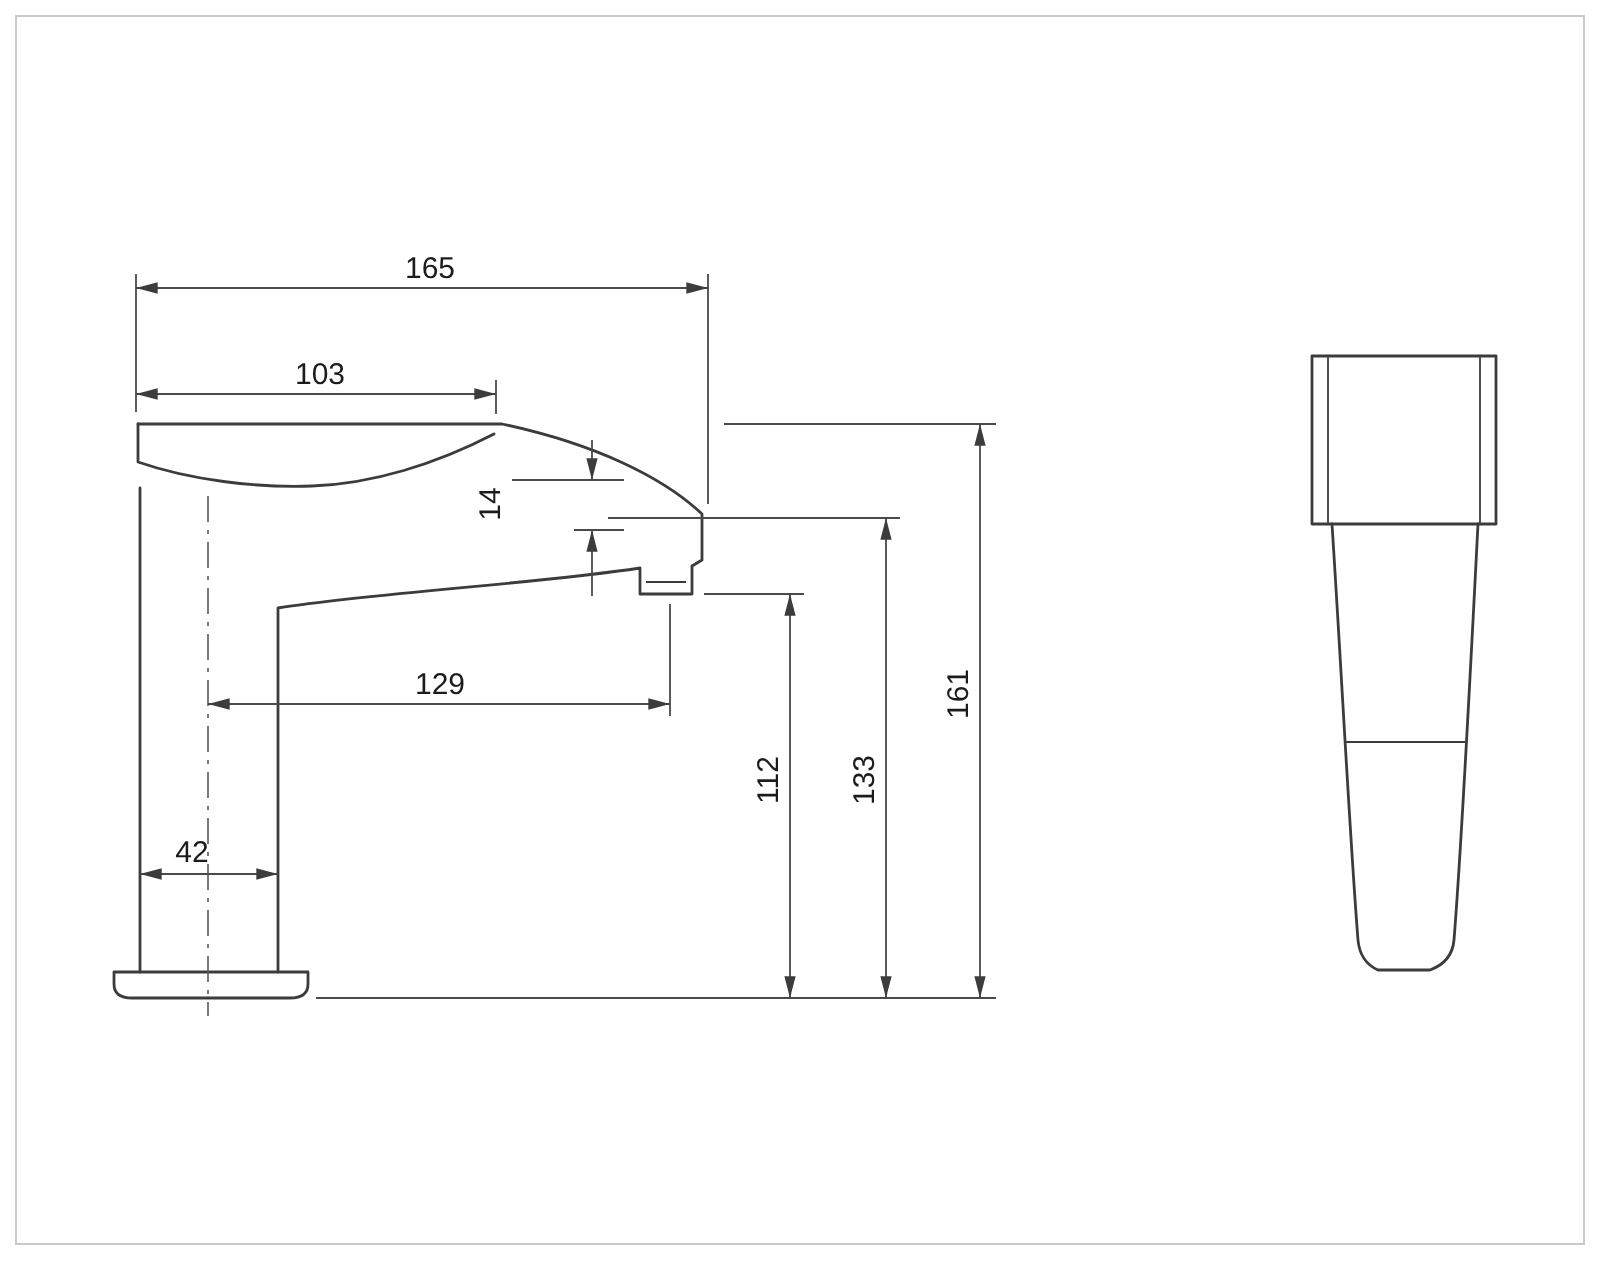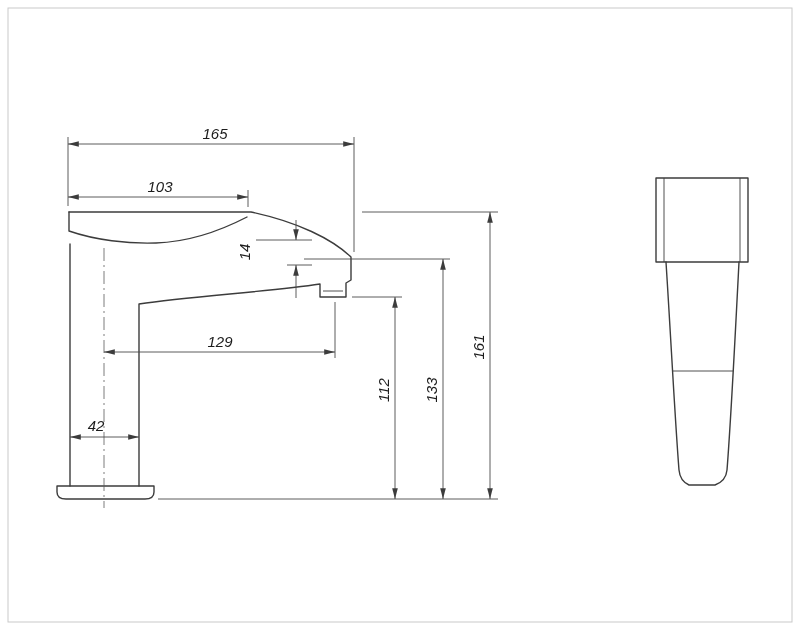--- a/index.html
+++ b/index.html
@@ -1,17 +1,17 @@
 <!DOCTYPE html>
 <html><head>
 <meta charset="utf-8">
 <style>
   html,body{margin:0;padding:0;background:#ffffff;}
   .canvas{position:relative;width:800px;height:631px;background:#ffffff;
-          font-family:"Liberation Sans",sans-serif;overflow:hidden;font-style:italic;}
+          font-family:"Liberation Sans",sans-serif;overflow:hidden;}
   svg{position:absolute;left:0;top:0;}
   .frame{fill:none;stroke:#c9c9c9;stroke-width:1;}
   .outline{fill:none;stroke:#3c3c3c;stroke-width:1.4;stroke-linejoin:round;stroke-linecap:round;}
   .thin{fill:none;stroke:#3c3c3c;stroke-width:0.9;}
   .dim{fill:none;stroke:#4a4a4a;stroke-width:0.9;}
   .center{fill:none;stroke:#5a5a5a;stroke-width:0.8;stroke-dasharray:13 4 2 4;}
   text{fill:#1c1c1c;font-size:15px;font-family:"Liberation Sans",sans-serif;}
 </style>
 </head>
 <body>

